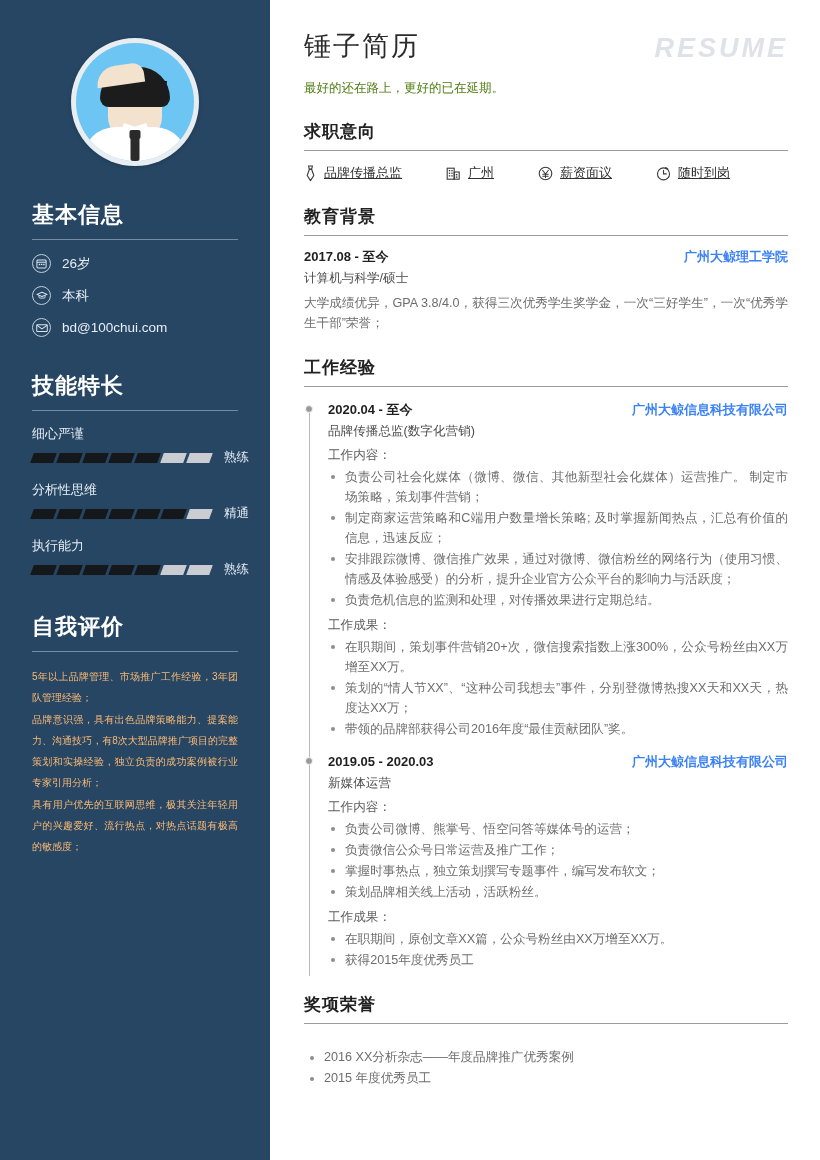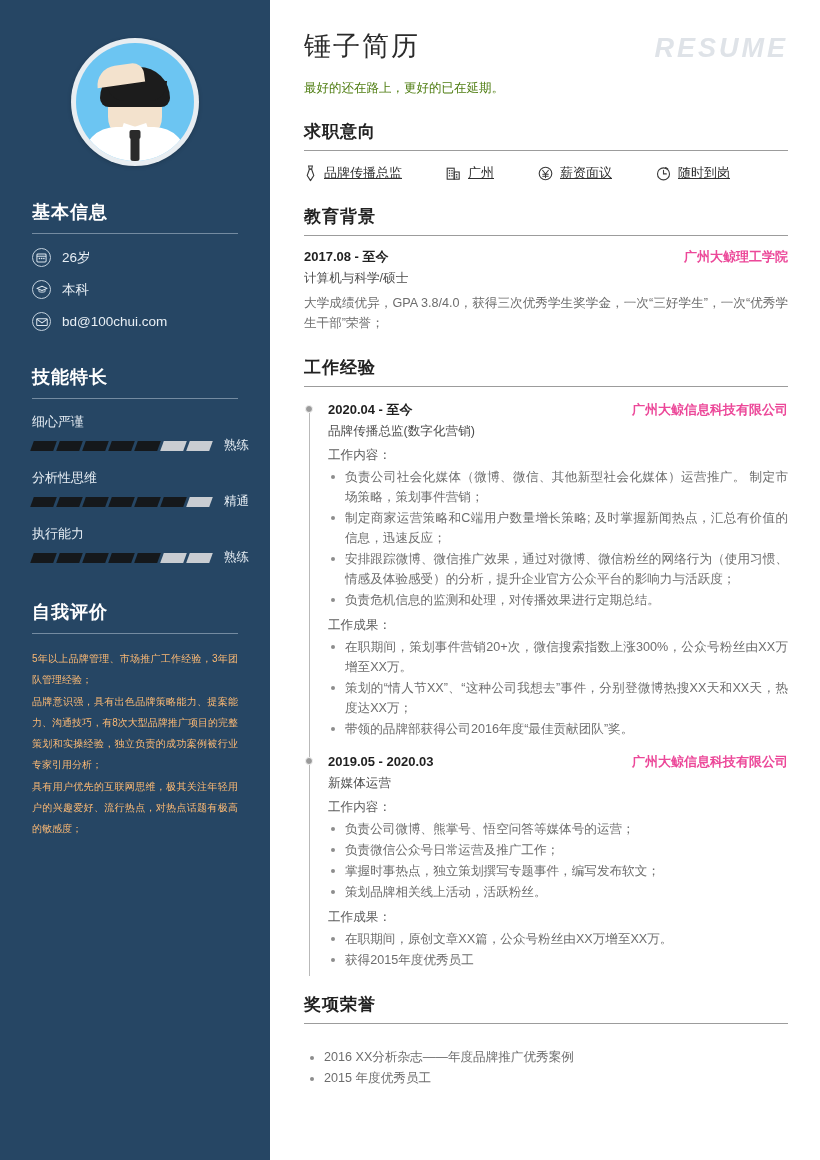--- a/index.html
+++ b/index.html
@@ -77,21 +77,21 @@
   .av-tie {
     position: absolute; left: 50%; bottom: 0; transform: translateX(-50%);
     width: 9px; height: 24px; background: #2a2a2a; border-radius: 2px;
   }
   .av-tie-knot {
     position: absolute; left: 50%; bottom: 22px; transform: translateX(-50%);
     width: 11px; height: 9px; background: #2a2a2a; border-radius: 2px;
   }
 
   .side-h {
-    font-size: 18px; font-weight: bold; letter-spacing: 1px;
+    font-size: 22px; font-weight: bold; letter-spacing: 1px;
     margin-top: 34px; margin-bottom: 9px; color: #fff;
   }
   .side-rule { height: 1px; background: #8fa3b6; opacity: .75; margin-bottom: 14px; }
 
   .info-row { display: flex; align-items: center; margin-bottom: 13px; }
   .ic-circle {
     width: 19px; height: 19px; border: 1px solid #c2d0dc; border-radius: 50%;
     display: flex; align-items: center; justify-content: center;
     margin-right: 11px; flex: none;
   }
@@ -132,21 +132,21 @@
   .sec-rule { height: 1px; background: #4a4a4a; opacity: .55; }
 
   .intent { display: flex; align-items: center; margin-top: 13px; }
   .intent-item { display: flex; align-items: center; font-size: 13px; color: #2f2f2f; text-decoration: underline; }
   .intent-item .gl { margin-right: 7px; display: flex; align-items: center; }
   .intent-sp { width: 44px; }
 
   .edu { margin-top: 12px; }
   .row-top { display: flex; justify-content: space-between; align-items: baseline; }
   .rt-left { font-size: 13px; font-weight: bold; color: #1f1f1f; }
-  .rt-right { font-size: 13px; font-weight: bold; color: #ec4899; }
+  .rt-right { font-size: 13px; font-weight: bold; color: #3b82f6; }
   .sub-line { font-size: 12.6px; color: #4c4c4c; margin-top: 4px; }
   .desc { font-size: 12.6px; color: #6d6d6d; line-height: 20px; margin-top: 6px; text-align: justify; }
 
   
   .tl { position: relative; margin-top: 14px; padding-left: 24px; }
   .tl-line {
     position: absolute; left: 5px; top: 7px; bottom: -6px;
     width: 1px; background: #b9b9b9;
   }
   .job { position: relative; margin-bottom: 14px; }

